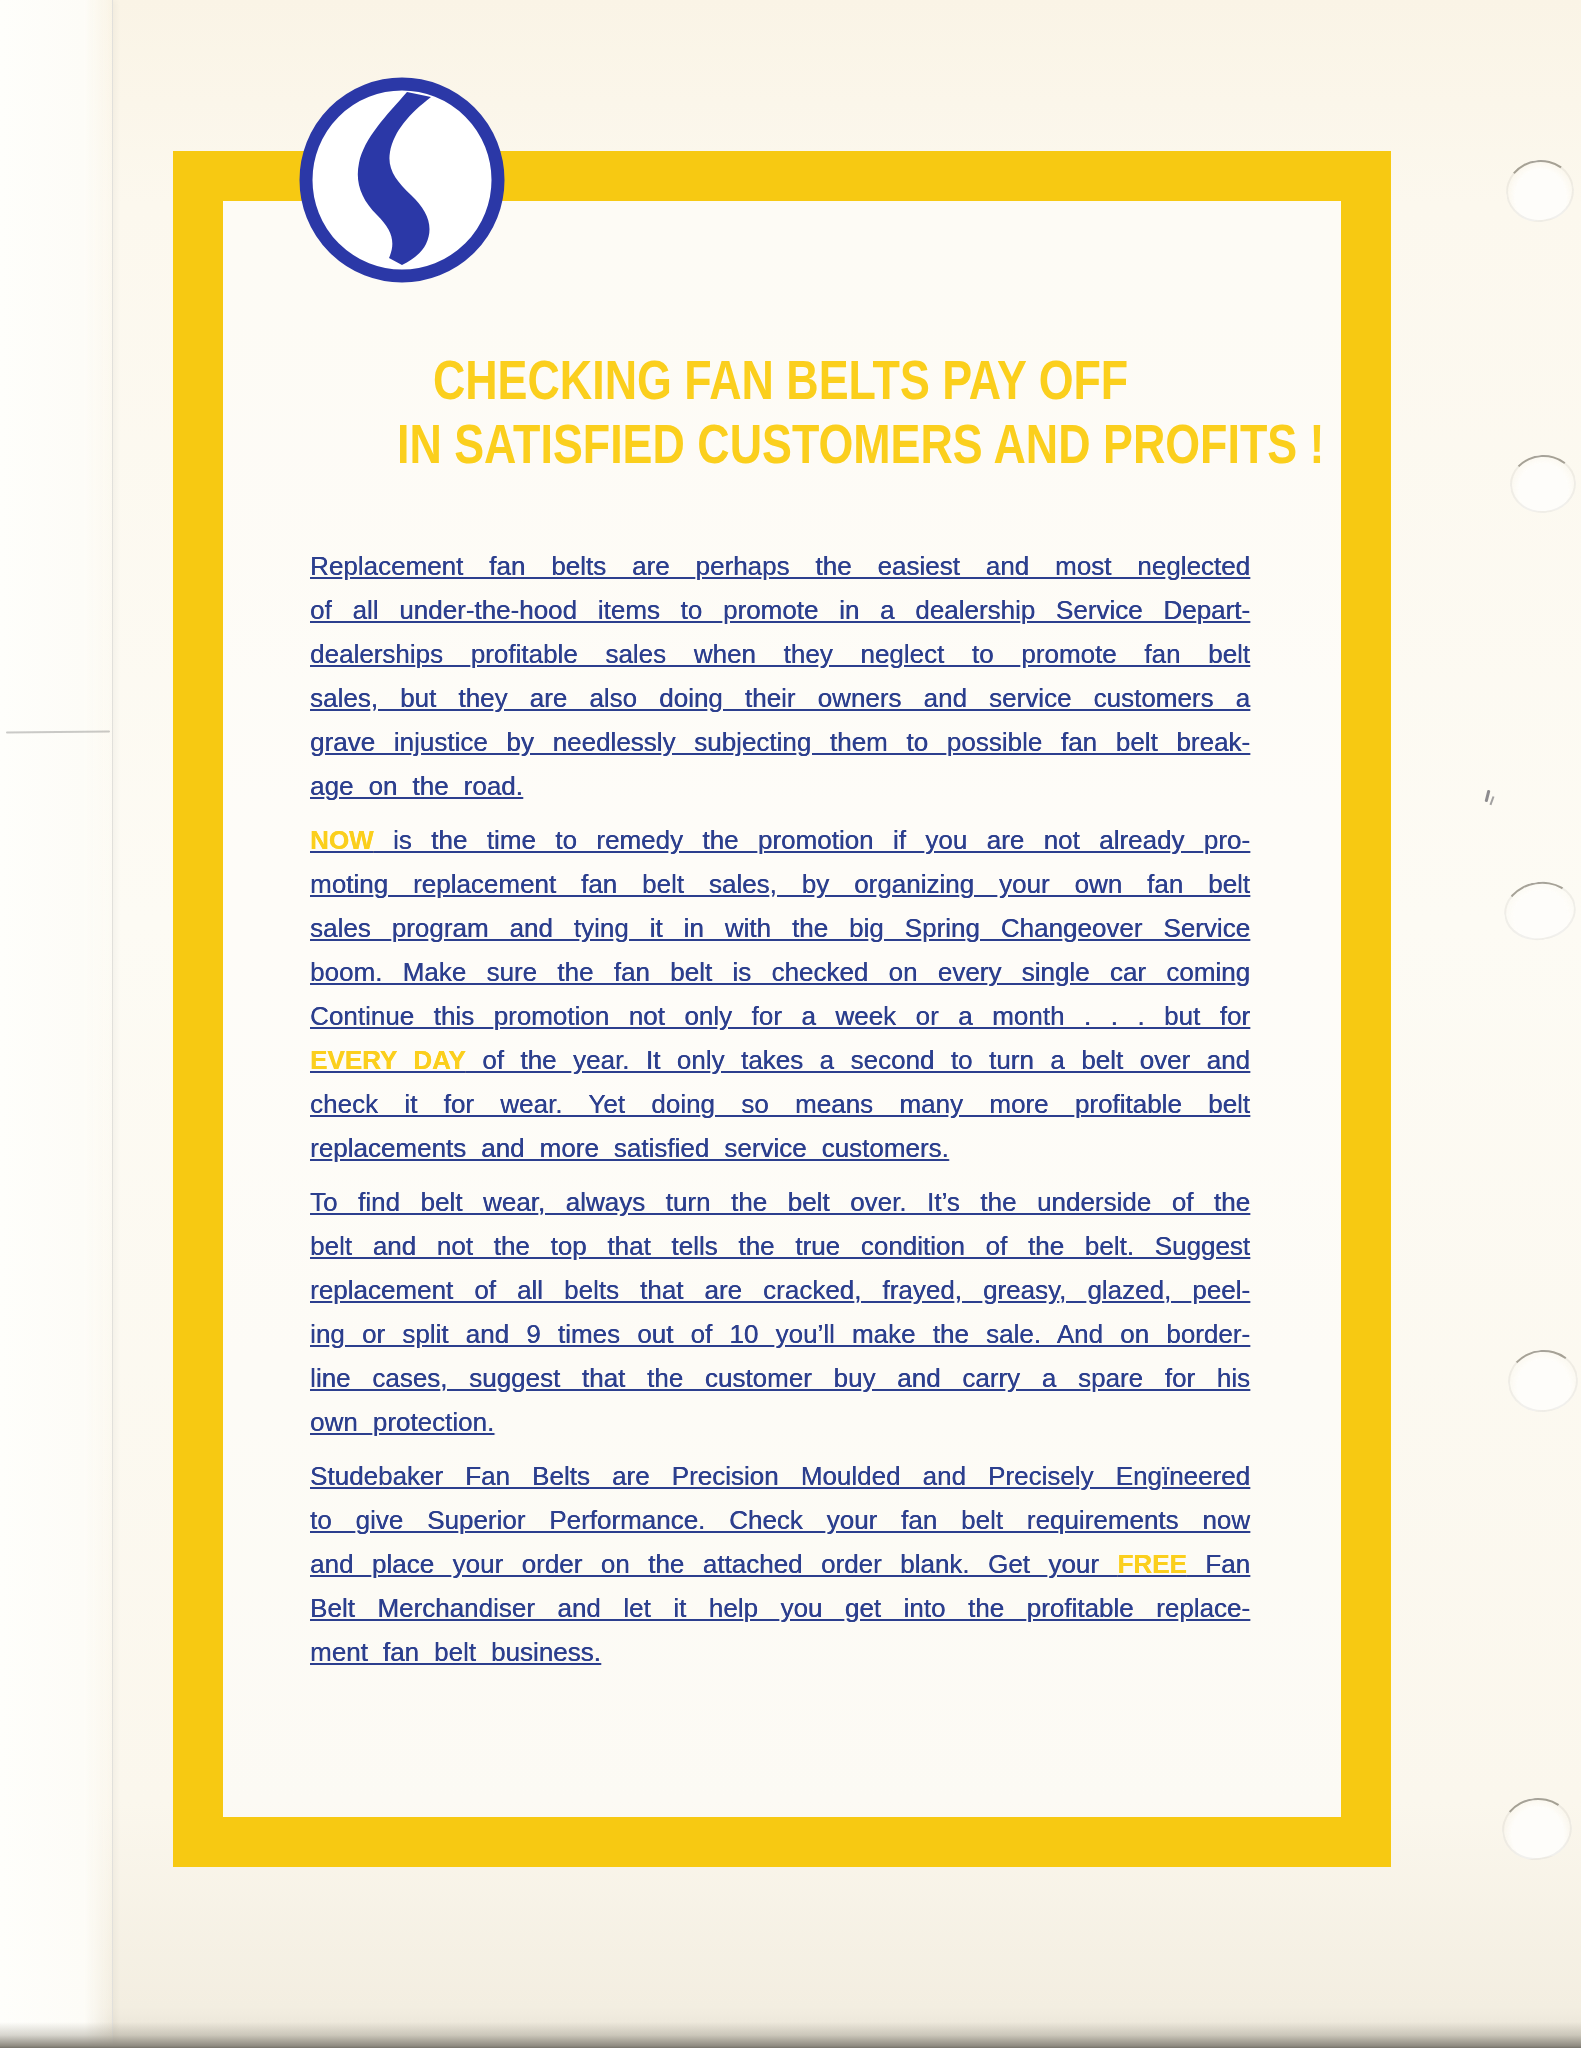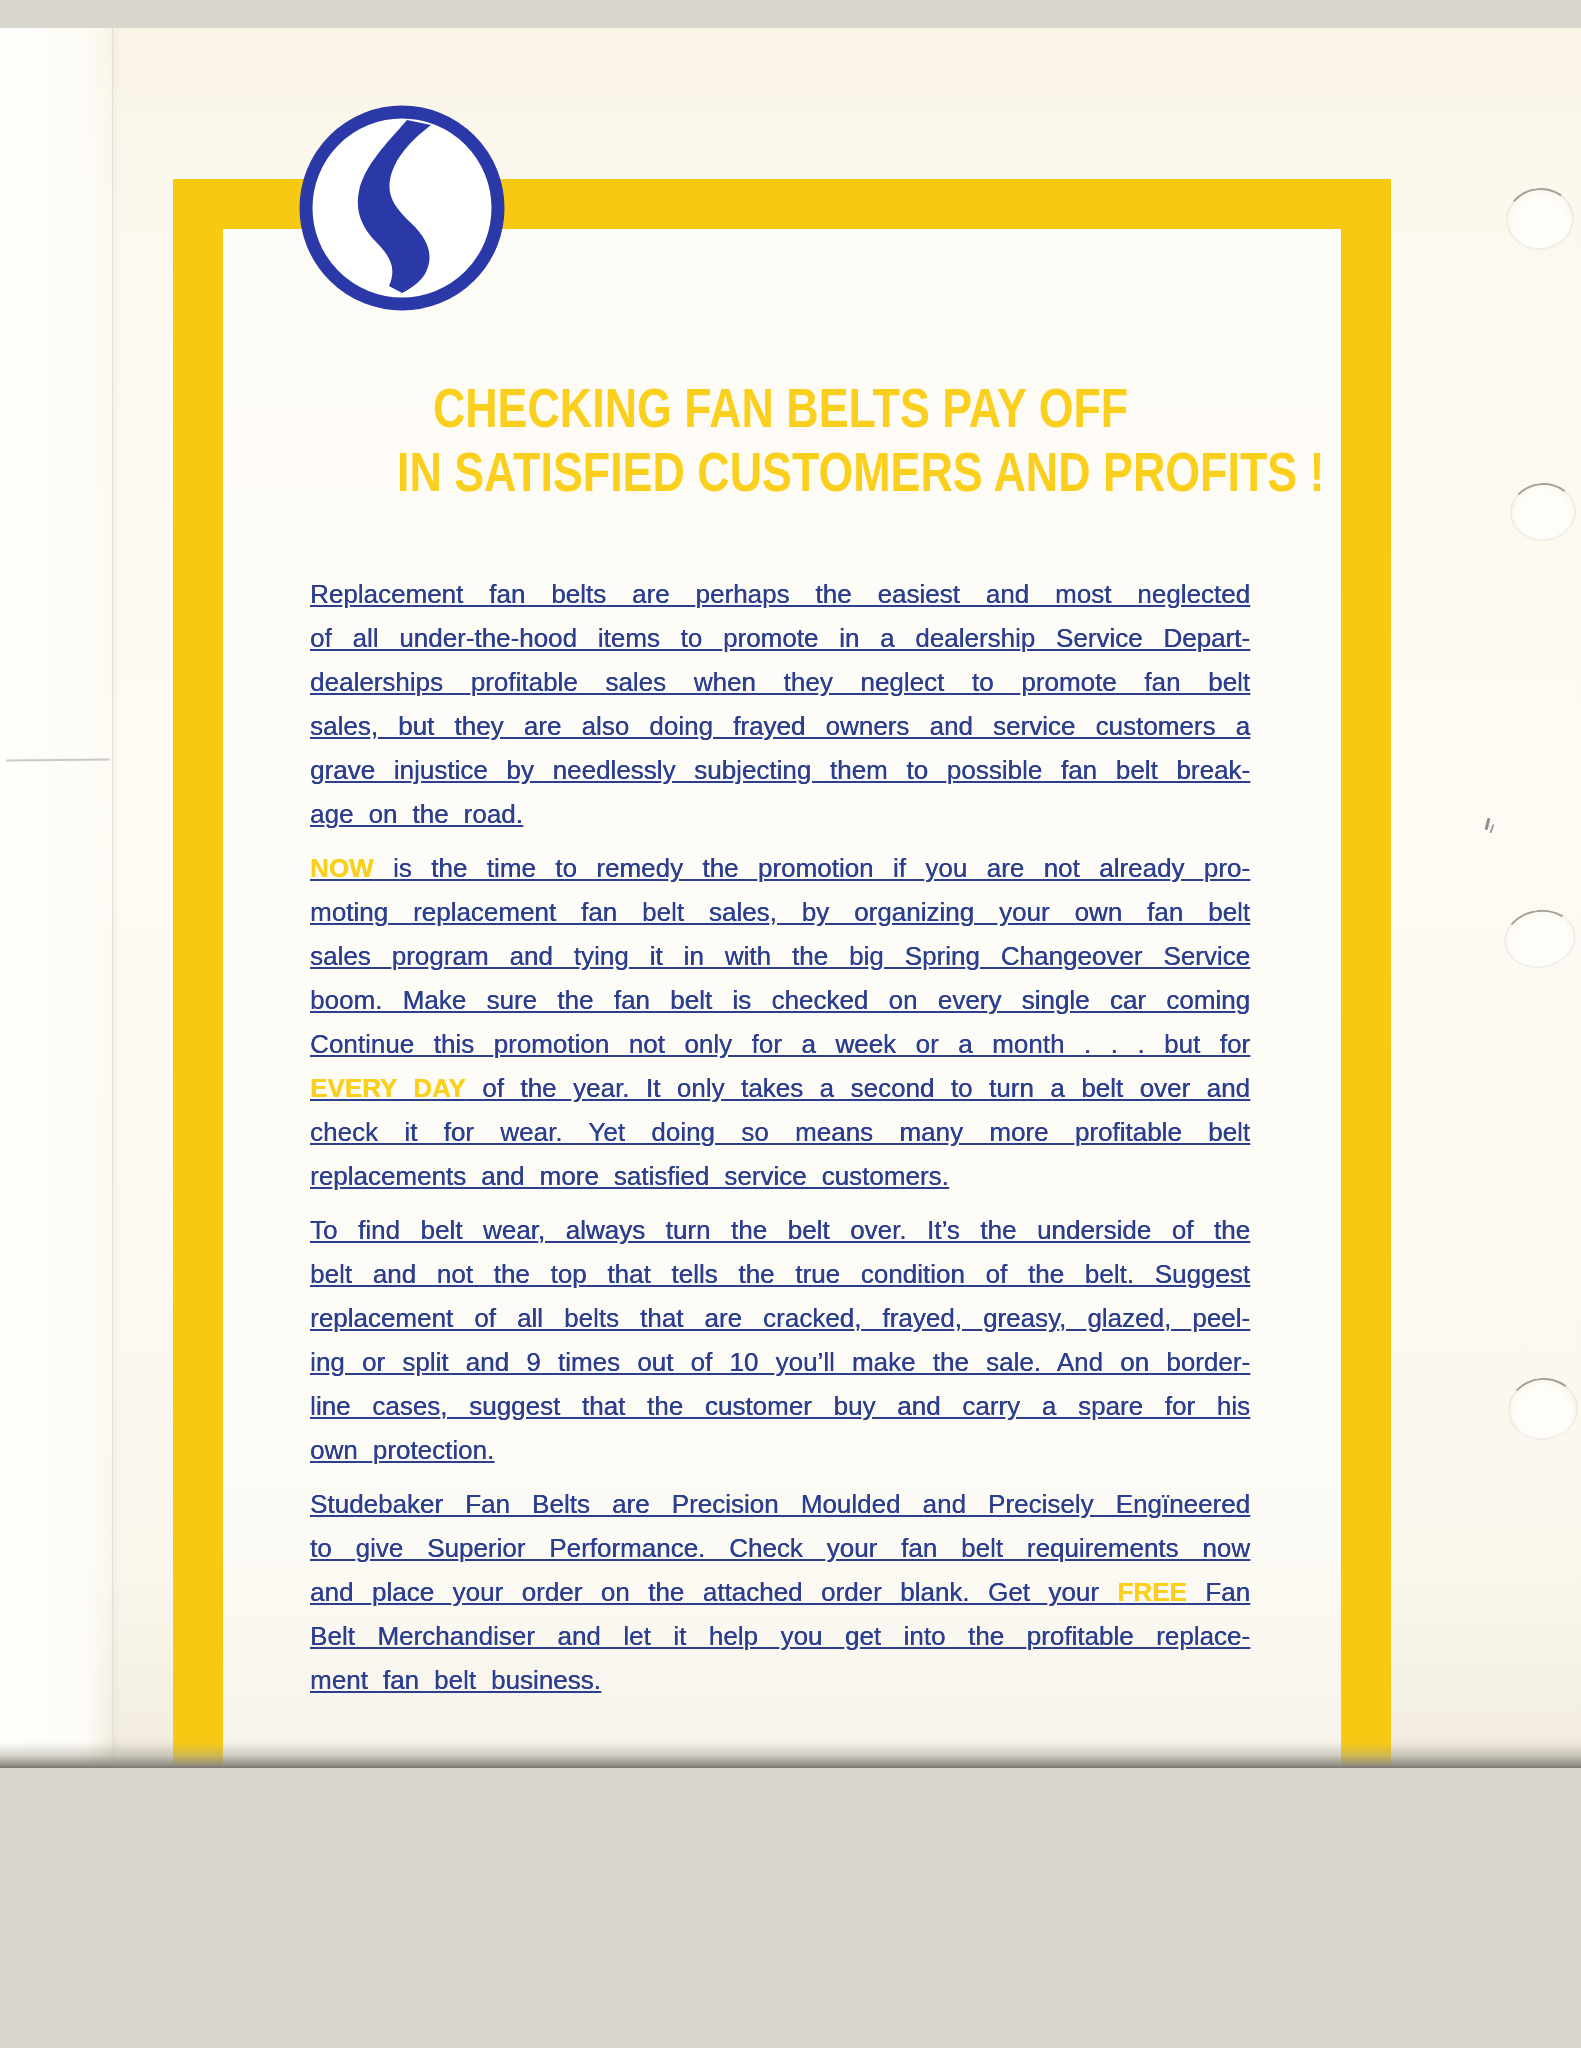--- a/index.html
+++ b/index.html
@@ -1,22 +1,21 @@
 <!DOCTYPE html>
 <html style="--frame_yellow: #F7C912; --headline_yellow: #FBCF1D; --accent_yellow: #FBCF1D; --body_blue: #2C3F8E; --logo_blue: #2B38A7; --paper: #FCF9F1;"><head>
 <meta charset="utf-8">
 <style>
   html,body{margin:0;padding:0;background:#d9d6cd;}
   #page{
     position:relative;
-    width:1581px;height:1740px;
+    width:1581px;height:2048px;
     overflow:hidden;
     font-family:"Liberation Sans","DejaVu Sans",sans-serif;
     background:linear-gradient(180deg,#faf4e6 0%,#fcf8ee 10%,#fdfbf4 45%,#fbf7ed 88%,#f3eee1 98%,#e4dfd2 100%);
-    margin-top:28px;
   }
   
   .scan-left{
     position:absolute;left:0;top:0;bottom:0;width:112px;
     background:linear-gradient(90deg,#fefefb 0%,#fdfcf7 75%,rgba(255,255,255,0) 100%);
     border-right:1px solid rgba(95,90,75,.18);
     box-shadow:3px 0 6px rgba(0,0,0,.04);
     z-index:6;
   }
   .crease{
@@ -112,21 +111,21 @@
   <div class="headline">
     <div class="hl-line"><span>CHECKING FAN BELTS PAY OFF</span></div>
     <div class="hl-line"><span>IN SATISFIED CUSTOMERS AND PROFITS !</span></div>
   </div>
 
   <div class="body-copy" id="body-copy">
       <div class="para">
         <div class="line"><span>Replacement fan belts are perhaps the easiest and most neglected</span></div>
         <div class="line"><span>of all under-the-hood items to promote in a dealership Service Depart-</span></div>
         <div class="line"><span>dealerships profitable sales when they neglect to promote fan belt</span></div>
-        <div class="line"><span>sales, but they are also doing frayed owners and service customers a</span></div>
+        <div class="line"><span>sales, but they are also doing their owners and service customers a</span></div>
         <div class="line"><span>grave injustice by needlessly subjecting them to possible fan belt break-</span></div>
         <div class="line last"><span>age on the road.</span></div>
       </div>
       <div class="para">
         <div class="line"><span class="hl">NOW</span><span> is the time to remedy the promotion if you are not already pro-</span></div>
         <div class="line"><span>moting replacement fan belt sales, by organizing your own fan belt</span></div>
         <div class="line"><span>sales program and tying it in with the big Spring Changeover Service</span></div>
         <div class="line"><span>boom. Make sure the fan belt is checked on every single car coming</span></div>
         <div class="line"><span>Continue this promotion not only for a week or a month&nbsp;.&nbsp;.&nbsp;. but for</span></div>
         <div class="line"><span class="hl">EVERY DAY</span><span> of the year. It only takes a second to turn a belt over and</span></div>

